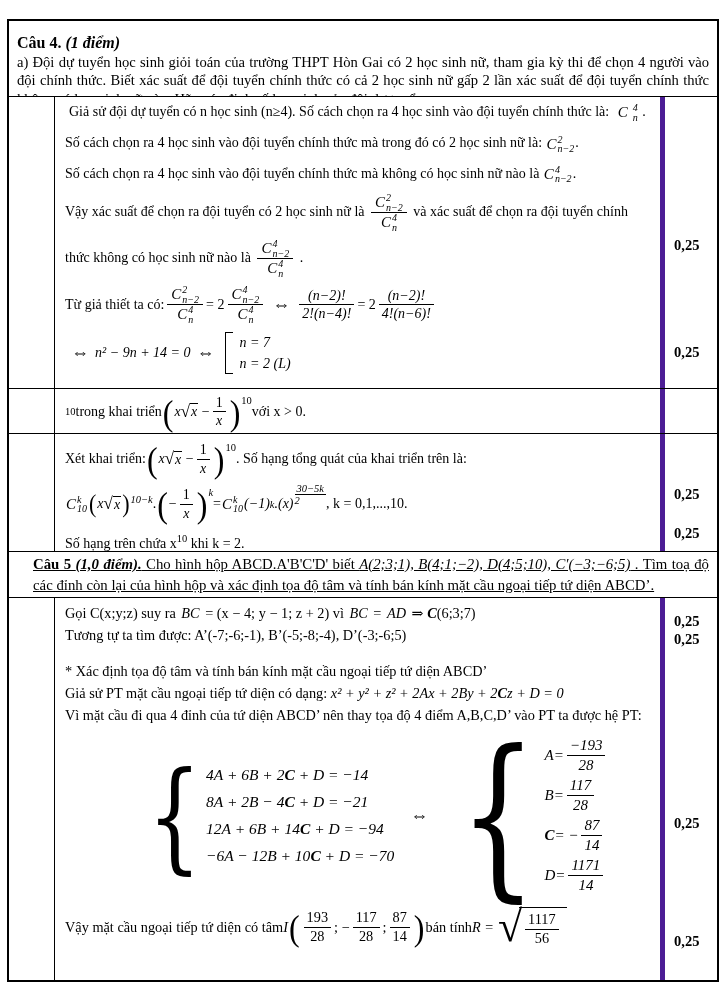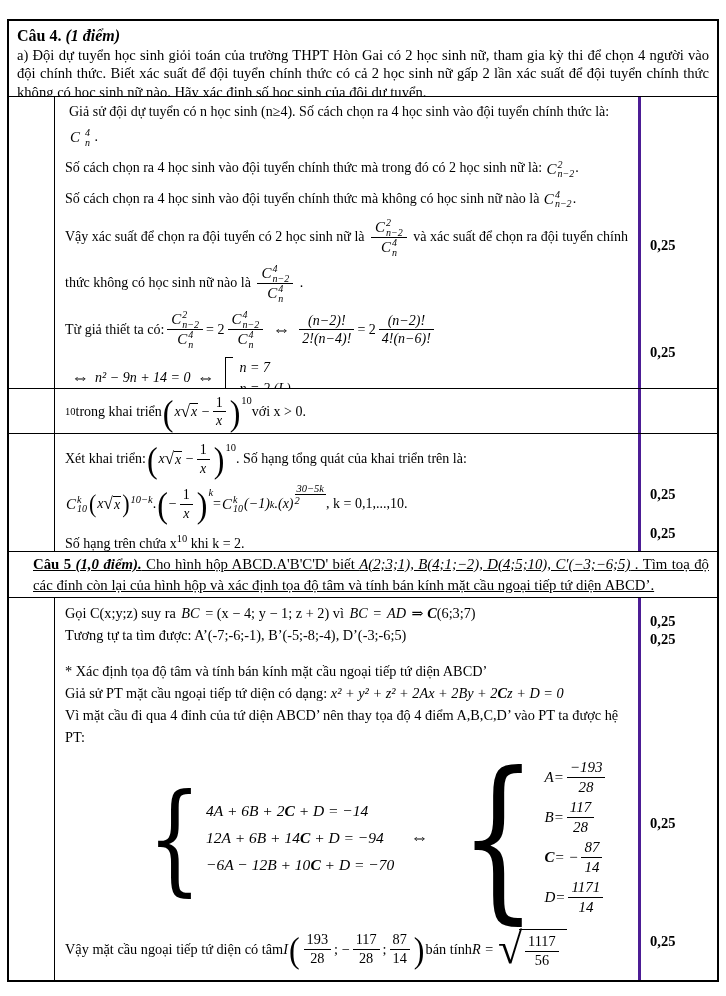--- a/index.html
+++ b/index.html
@@ -1,26 +1,26 @@
 <!DOCTYPE html>
 <html><head>
 <meta charset="utf-8">
 <style>
   html,body{margin:0;padding:0;background:#fff;}
   body{width:726px;height:996px;position:relative;font-family:"Liberation Serif","DejaVu Serif",serif;color:#000;overflow:hidden;}
   .sheet{position:absolute;left:7px;top:19px;width:708px;border:2px solid #000;background:#fff;}
-  .hdr4{height:75px;padding:5px 8px 0 8px;box-sizing:border-box;overflow:hidden;}
+  .hdr4{height:75px;padding:12px 8px 0 8px;box-sizing:border-box;overflow:hidden;}
   .hline{margin:0;font-size:16px;line-height:20px;}
   .b{font-weight:bold;}
   .bi{font-weight:bold;font-style:italic;}
   .just{margin:0;text-align:justify;font-size:14.6px;line-height:18.4px;}
   .row{display:flex;border-top:1px solid #000;align-items:stretch;box-sizing:border-box;}
   .cl{width:45px;flex:none;border-right:1px solid #000;}
   .cm{flex:1;padding:2px 8px 0 10px;overflow:hidden;font-size:14px;}
-  .csc{width:52px;flex:none;border-left:3px solid #4c1d95;position:relative;padding-left:24px;}
+  .csc{width:52px;flex:none;border-left:5px solid #4c1d95;position:relative;}
   .score{position:absolute;left:9px;font-weight:bold;font-size:14.5px;white-space:nowrap;}
   .mi{font-style:italic;}
   
   .cb{display:inline-flex;align-items:center;white-space:nowrap;vertical-align:middle;margin:0 1px;}
   .cb .cbl{font-style:italic;font-size:15px;}
   .cb .cbs{display:inline-flex;flex-direction:column;font-size:10px;line-height:9.5px;margin-left:1px;font-style:italic;text-align:left;}
   
   .fr{display:inline-flex;flex-direction:column;text-align:center;vertical-align:middle;margin:0 3px;}
   .fr .fn{border-bottom:1px solid #000;padding:0 3px;line-height:1.25;display:flex;justify-content:center;align-items:flex-end;}
   .fr .fd{padding:0 3px;line-height:1.25;display:flex;justify-content:center;align-items:flex-start;}
@@ -315,20 +315,21 @@
     <div class="cm" style="font-size:14.3px;">
       <p style="margin:2px 0 0 0;line-height:22px;"><span>Gọi C(x;y;z) suy ra </span><span class="vec"><span class="va">⇀</span><span>BC</span></span><span> = (x − 4; y − 1; z + 2)  vì </span><span class="vec"><span class="va">⇀</span><span>BC</span></span><span> = </span><span class="vec"><span class="va">⇀</span><span>AD</span></span><span> ⇒ </span><span class="bi">C</span><span>(6;3;7)</span></p>
       <p style="margin:0;line-height:22px;">Tương tự ta tìm được: A’(-7;-6;-1), B’(-5;-8;-4), D’(-3;-6;5)</p>
       <p style="margin:14px 0 0 0;line-height:22px;">* Xác định tọa độ tâm và tính bán kính mặt cầu ngoại tiếp tứ diện ABCD’</p>
       <p style="margin:0;line-height:22px;"><span>Giả sử PT mặt cầu ngoại tiếp tứ diện có dạng:  </span><span class="mi">x² + y² + z² + 2Ax + 2By + 2</span><span class="bi">C</span><span class="mi">z + D = 0</span></p>
       <p style="margin:0;line-height:22px;text-align:left;">Vì mặt cầu đi qua 4 đỉnh của tứ diện ABCD’ nên thay tọa độ 4 điểm A,B,C,D’ vào PT ta được hệ PT:</p>
       <div class="sys">
         <span class="brc brc1">{</span>
         <div class="eqs">
           <span><span>4A + 6B + 2</span><span class="bi">C</span><span> + D = −14</span></span>
+          <span><span>8A + 2B − 4</span><span class="bi">C</span><span> + D = −21</span></span>
           <span><span>12A + 6B + 14</span><span class="bi">C</span><span> + D = −94</span></span>
           <span><span>−6A − 12B + 10</span><span class="bi">C</span><span> + D = −70</span></span>
         </div>
         <span class="iff">⇔</span>
         <span class="brc brc2">{</span>
         <div class="solcol">
           <span class="solrow">
               <span>A</span>
               <span> = </span>
               <span class="fr">

